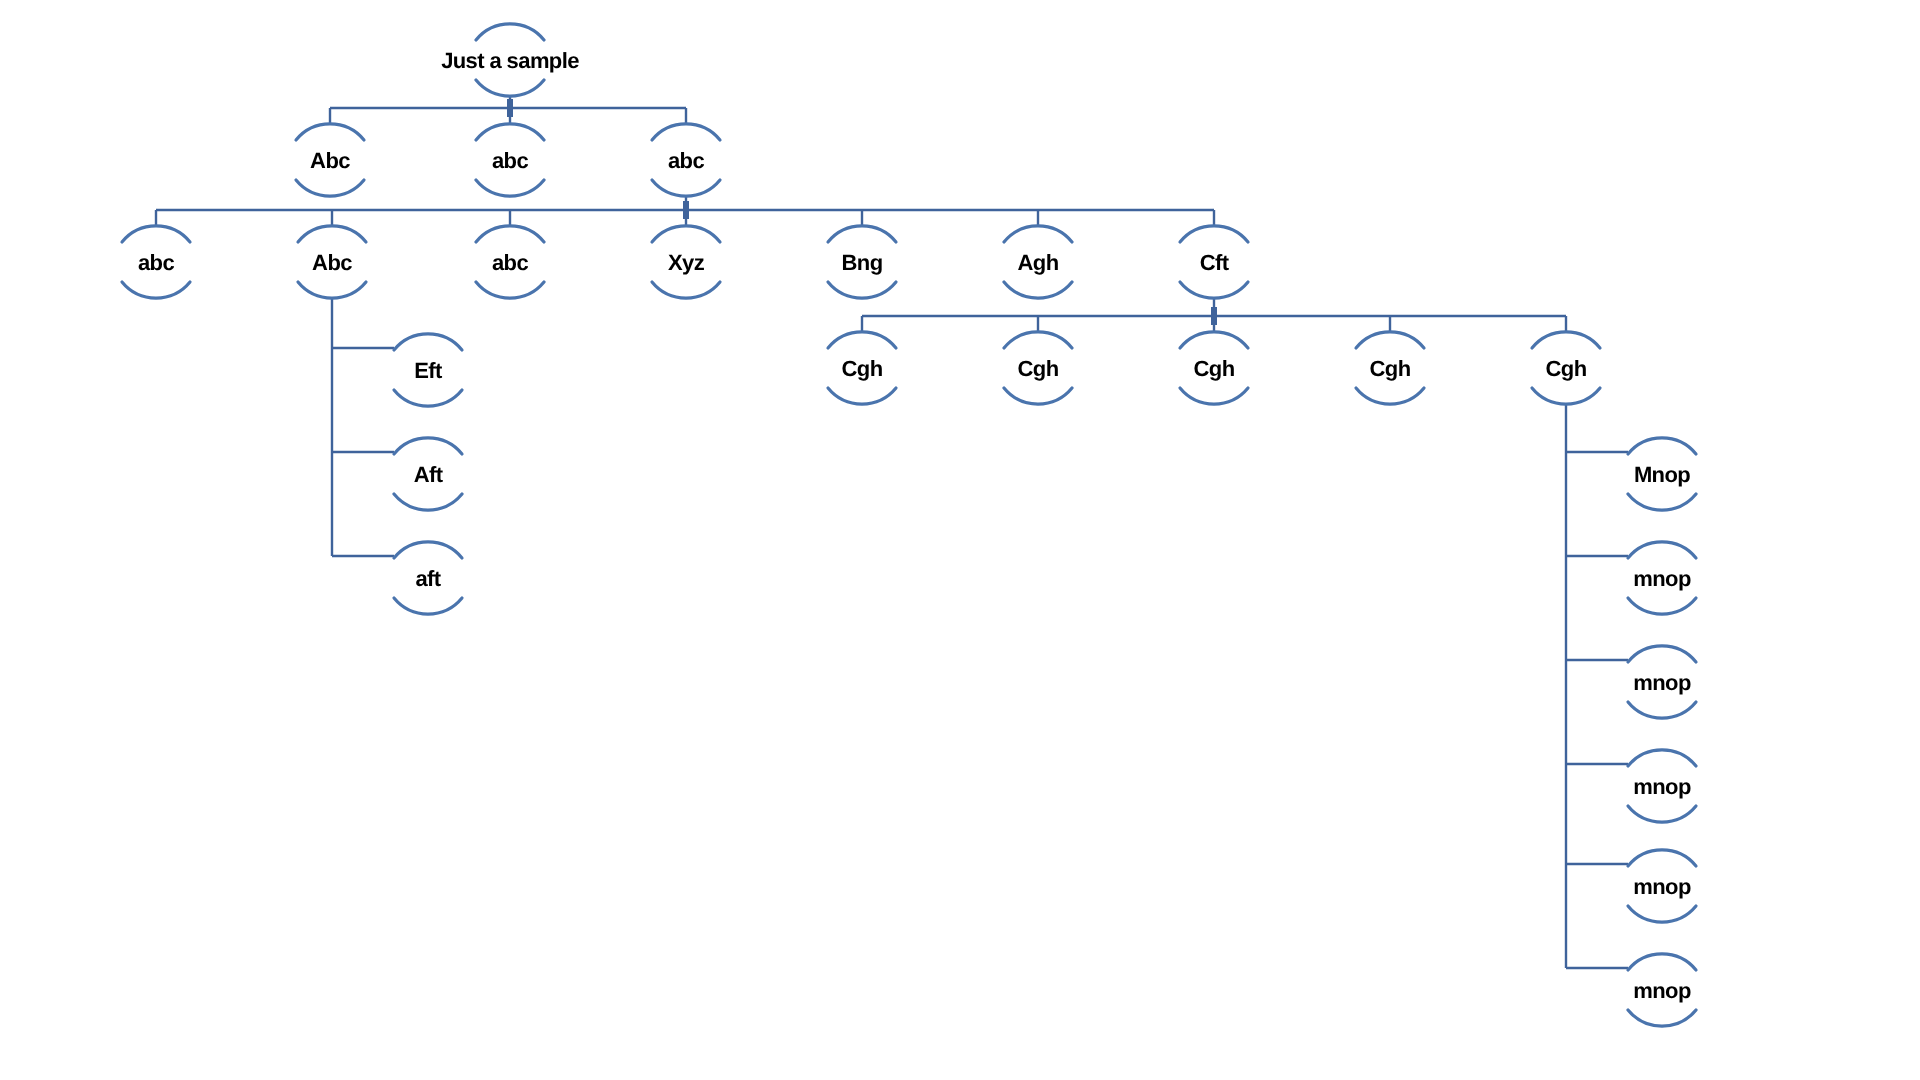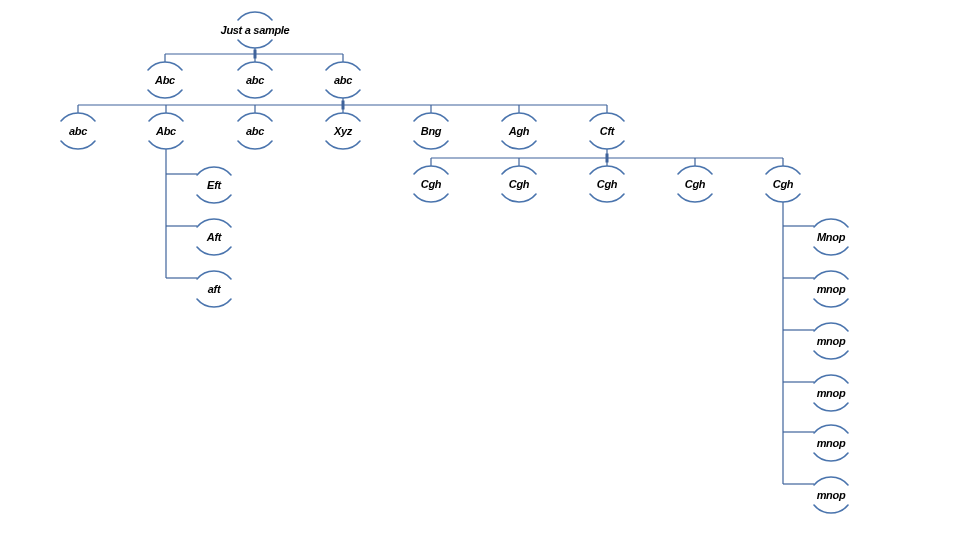--- a/index.html
+++ b/index.html
@@ -7,21 +7,20 @@
     padding: 0;
     background: #ffffff;
     width: 960px;
     height: 540px;
     overflow: hidden;
   }
   .chart-wrap {
     width: 775px;
     height: 540px;
     position: relative;
-    font-style: italic;
   }
   svg text {
     font-family: "Liberation Sans", sans-serif;
     font-weight: bold;
     font-size: 11px;
     letter-spacing: -0.3px;
     fill: #000000;
   }
   svg .node-arc {
     fill: none;

